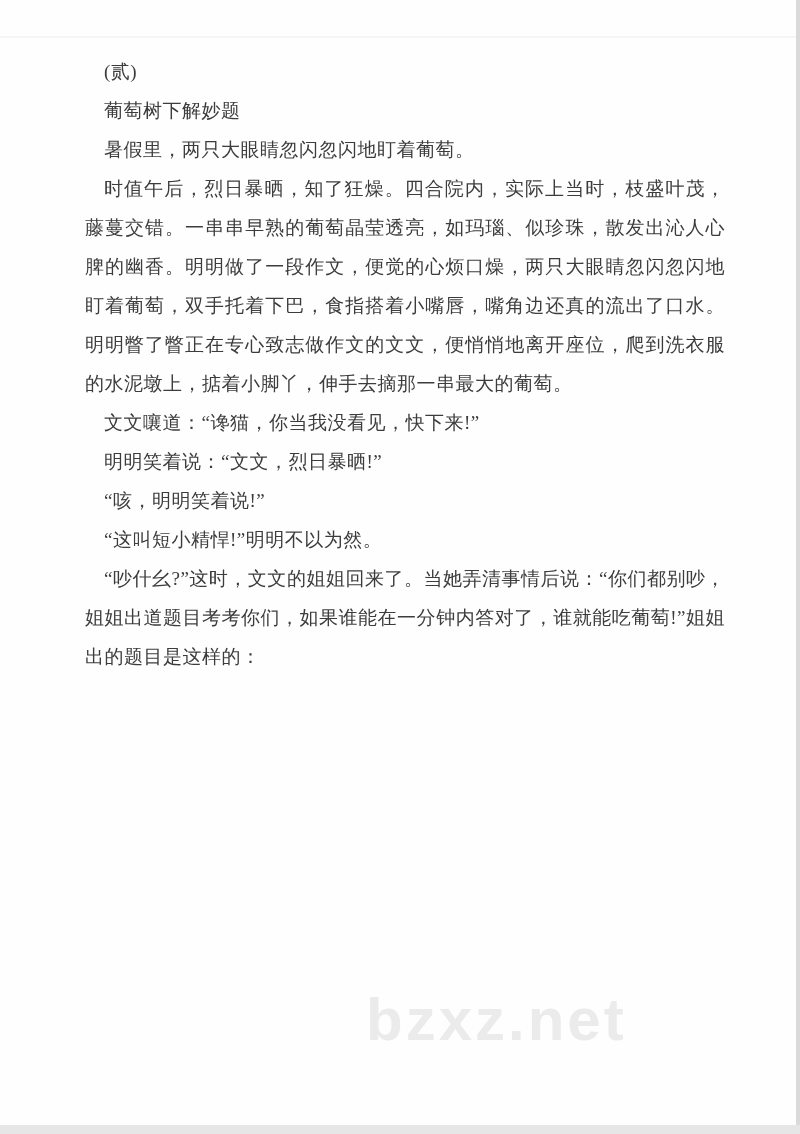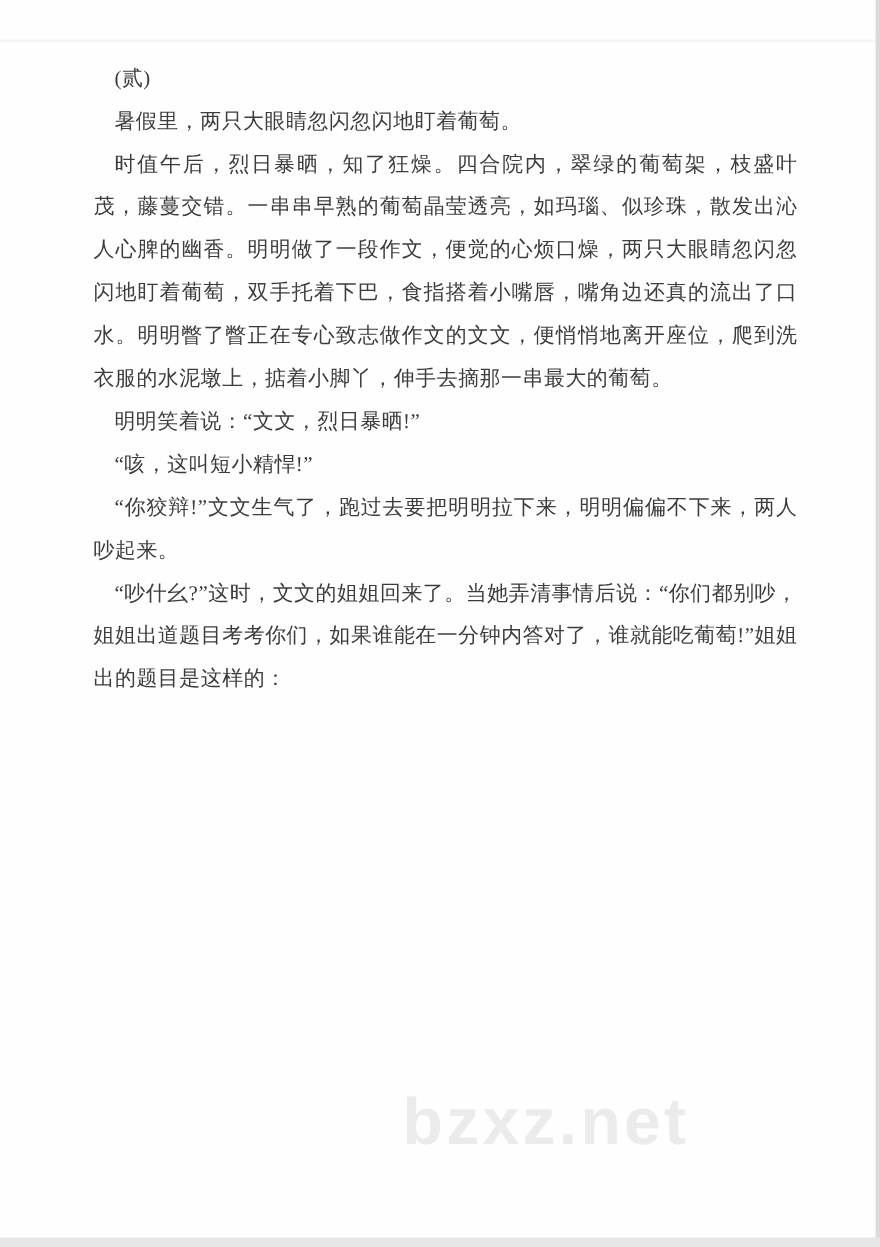--- a/index.html
+++ b/index.html
@@ -77,24 +77,26 @@
 <body>
 
 <div class="page">
 
   <div class="faint-top-line"></div>
 
   <div class="watermark">bzxz.net</div>
 
   <div class="content">
     <p>(贰)</p>
+    <p>葡萄树下解妙题</p>
     <p>暑假里，两只大眼睛忽闪忽闪地盯着葡萄。</p>
-    <p>时值午后，烈日暴晒，知了狂燥。四合院内，翠绿的葡萄架，枝盛叶茂，藤蔓交错。一串串早熟的葡萄晶莹透亮，如玛瑙、似珍珠，散发出沁人心脾的幽香。明明做了一段作文，便觉的心烦口燥，两只大眼睛忽闪忽闪地盯着葡萄，双手托着下巴，食指搭着小嘴唇，嘴角边还真的流出了口水。明明瞥了瞥正在专心致志做作文的文文，便悄悄地离开座位，爬到洗衣服的水泥墩上，掂着小脚丫，伸手去摘那一串最大的葡萄。</p>
+    <p>时值午后，烈日暴晒，知了狂燥。四合院内，实际上当时，枝盛叶茂，藤蔓交错。一串串早熟的葡萄晶莹透亮，如玛瑙、似珍珠，散发出沁人心脾的幽香。明明做了一段作文，便觉的心烦口燥，两只大眼睛忽闪忽闪地盯着葡萄，双手托着下巴，食指搭着小嘴唇，嘴角边还真的流出了口水。明明瞥了瞥正在专心致志做作文的文文，便悄悄地离开座位，爬到洗衣服的水泥墩上，掂着小脚丫，伸手去摘那一串最大的葡萄。</p>
+    <p>文文嚷道：“谗猫，你当我没看见，快下来!”</p>
     <p>明明笑着说：“文文，烈日暴晒!”</p>
-    <p>“咳，这叫短小精悍!”</p>
-    <p>“你狡辩!”文文生气了，跑过去要把明明拉下来，明明偏偏不下来，两人吵起来。</p>
+    <p>“咳，明明笑着说!”</p>
+    <p>“这叫短小精悍!”明明不以为然。</p>
     <p>“吵什幺?”这时，文文的姐姐回来了。当她弄清事情后说：“你们都别吵，姐姐出道题目考考你们，如果谁能在一分钟内答对了，谁就能吃葡萄!”姐姐出的题目是这样的：</p>
   </div>
 
   <div class="edge-right"></div>
   <div class="edge-bottom"></div>
 
 </div>
 
 </body></html>

